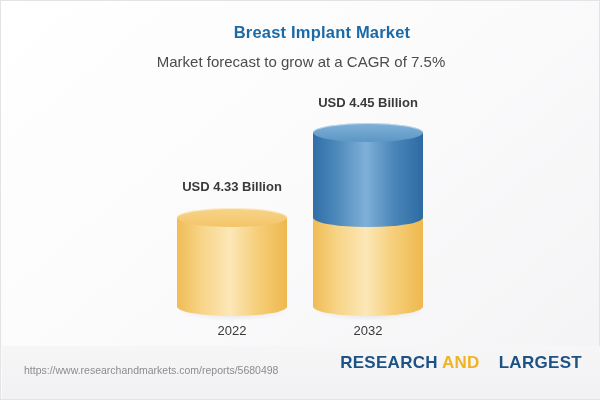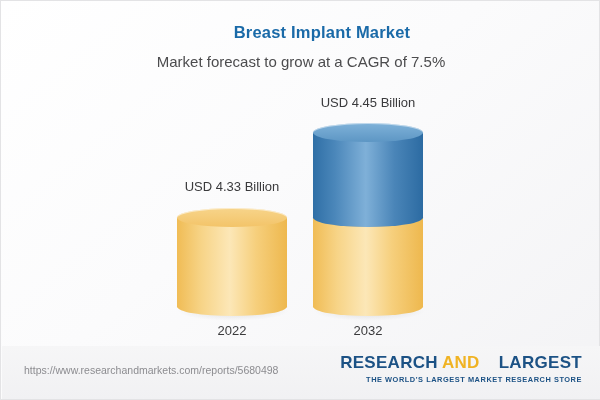--- a/index.html
+++ b/index.html
@@ -44,21 +44,21 @@
   }
   .b-top{
     background:linear-gradient(180deg,#7fb2d9 0%,#5d96c4 100%);
     box-shadow:inset 0 1px 0 rgba(255,255,255,.5);
   }
   .shadow-ellipse{
     position:absolute;border-radius:50%;
     background:radial-gradient(ellipse at center,rgba(120,120,125,.22) 0%,rgba(120,120,125,0) 70%);
   }
   .data-label{
-    position:absolute;text-align:center;font-size:13px;font-weight:normal;color:#3a3a3c;
+    position:absolute;text-align:center;font-size:13px;font-weight:bold;color:#3a3a3c;
     white-space:nowrap;
   }
   .cat-label{
     position:absolute;text-align:center;font-size:13px;color:#3a3a3c;white-space:nowrap;
   }
   
   #footer{
     position:absolute;left:1px;top:345px;width:598px;height:53px;
     background:linear-gradient(180deg,#f6f6f7 0%,#f1f1f3 100%);
   }
@@ -119,17 +119,16 @@
       <div class="cat-label" style="left:292px;top:322px;width:150px;">2032</div>
     </div>
 
   </div>
 
   <div id="footer">
     <div id="source-url">https://www.researchandmarkets.com/reports/5680498</div>
 
     <div id="logo">
       <div id="logo-main"><span class="lg-dark">RESEARCH</span><span class="lg-gold" style="margin:0 4px;">AND</span><span class="lg-dark">LARGEST</span></div>
-      <div id="logo-tag">THE WORLD'S LARGEST MARKET RESEARCH STORE</div>
     </div>
   </div>
 
 </div>
 
 </body></html>

